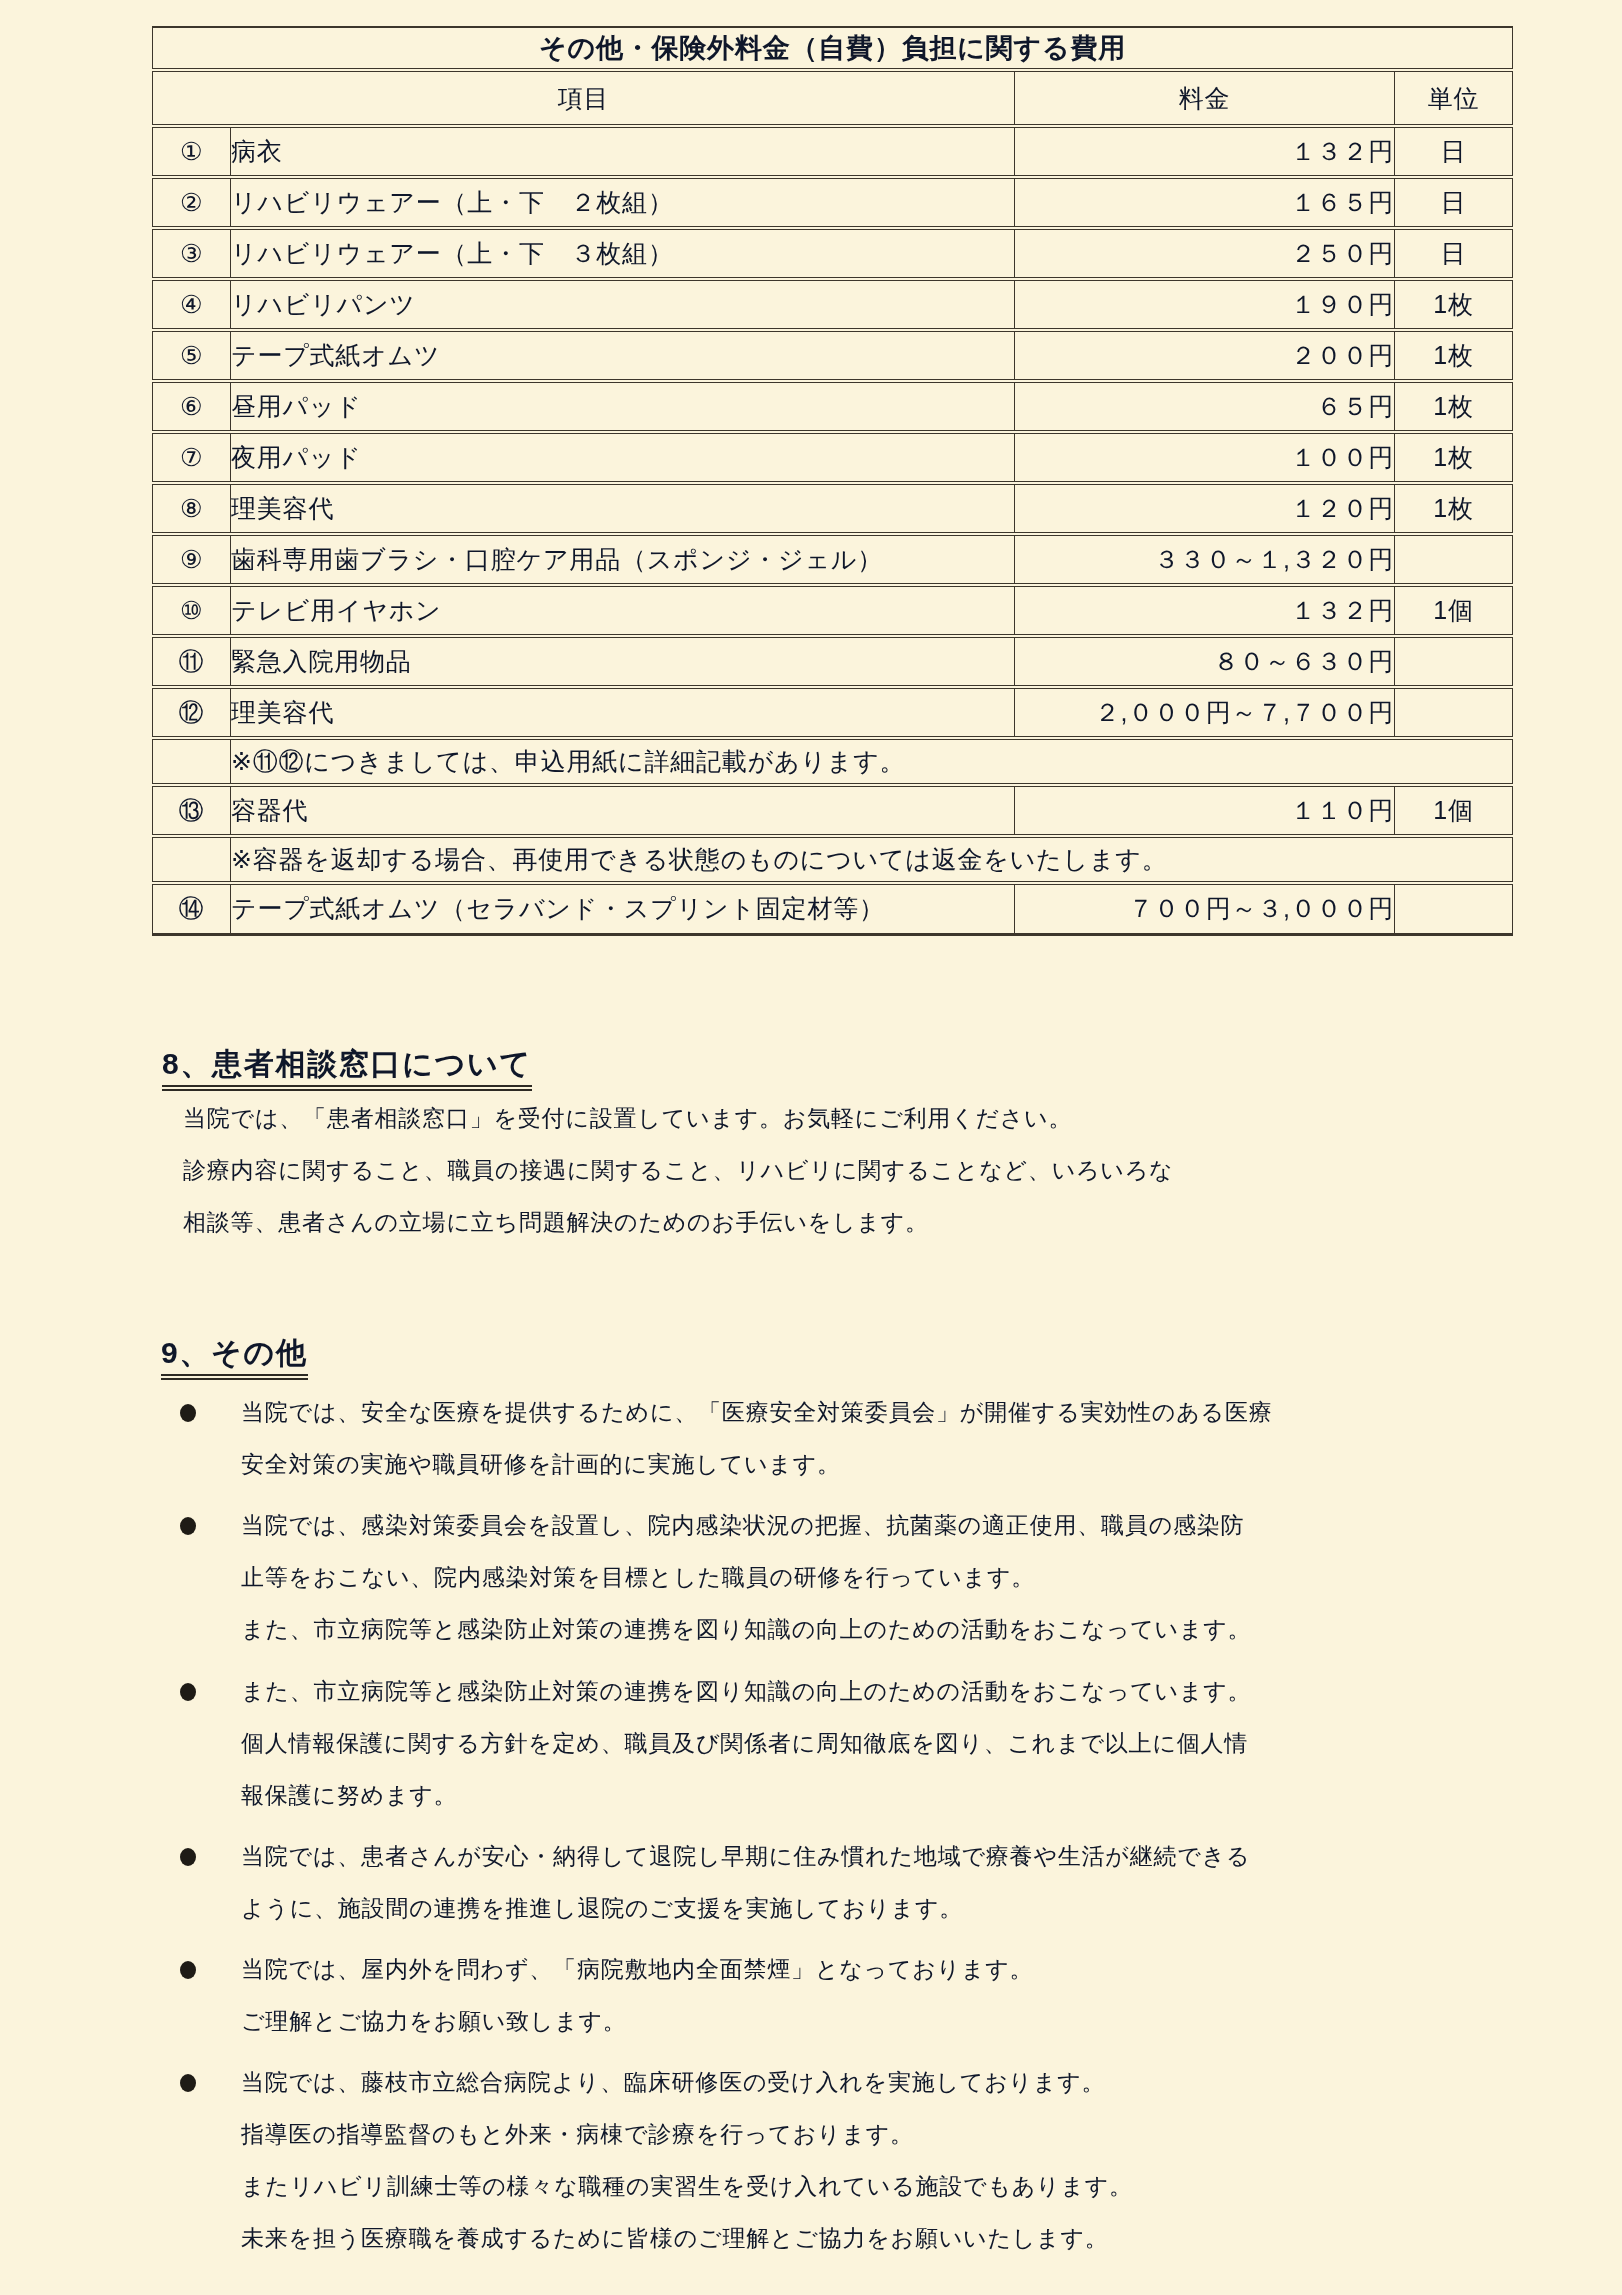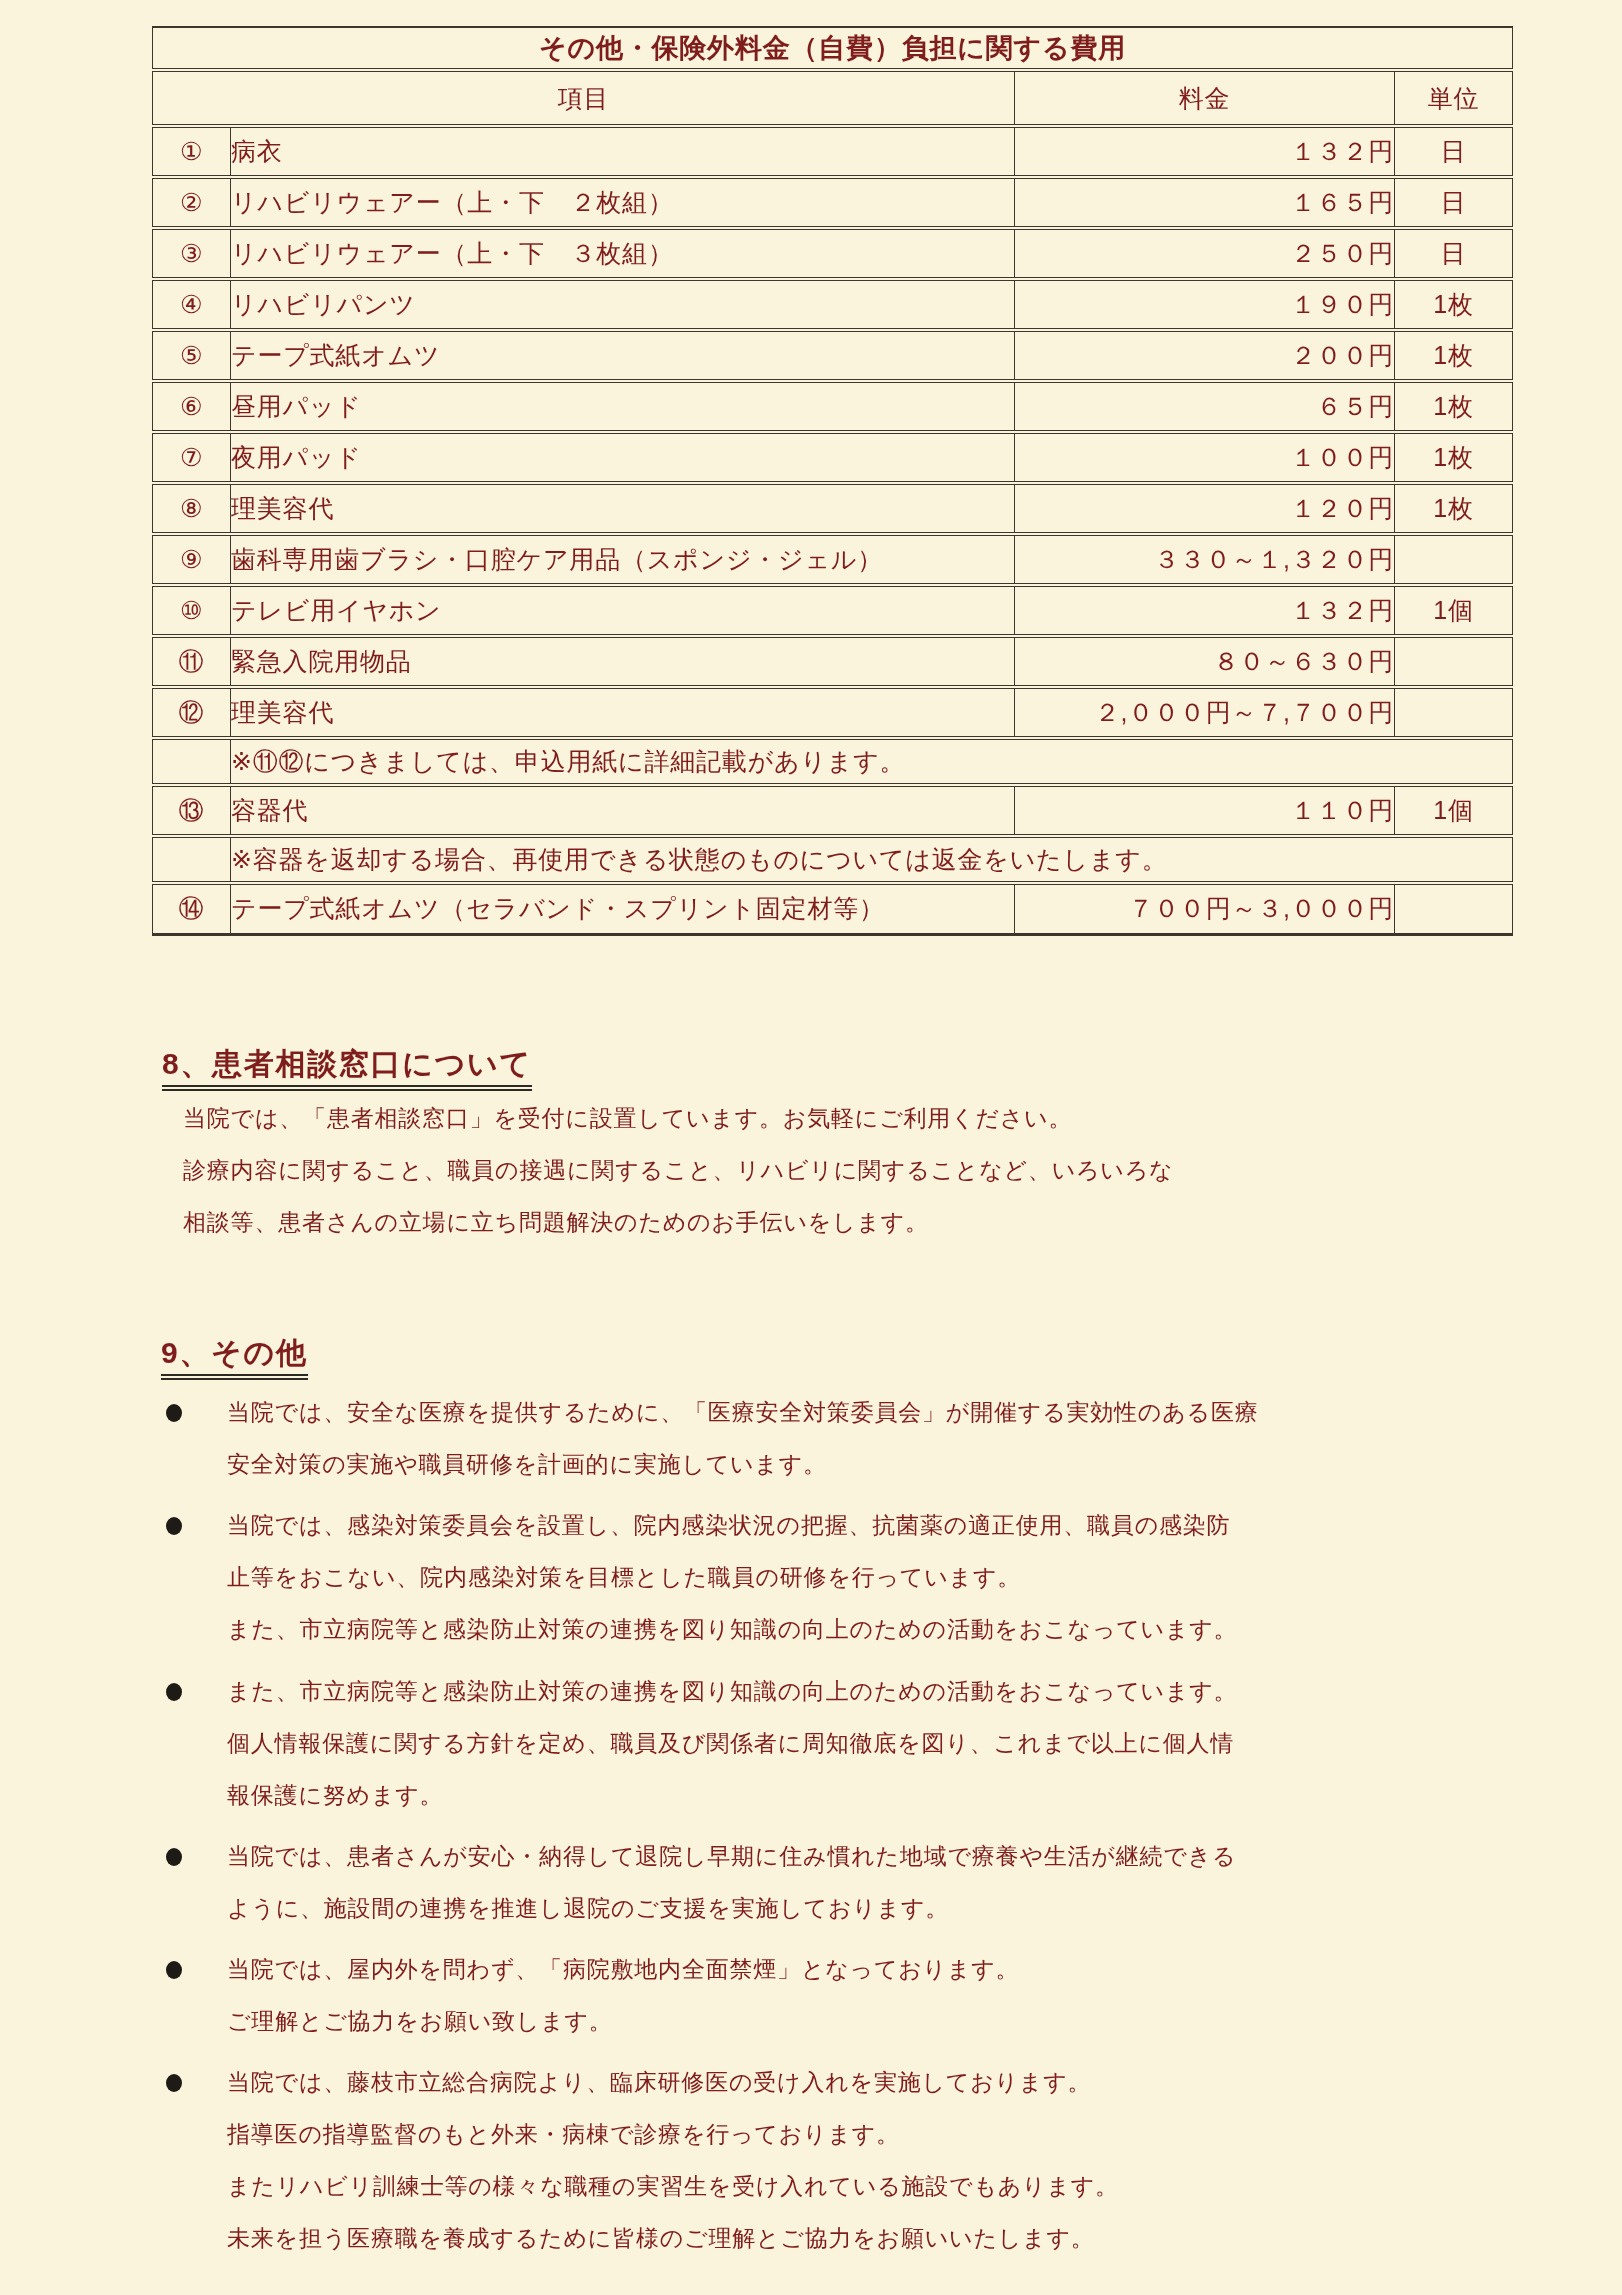--- a/index.html
+++ b/index.html
@@ -1,18 +1,18 @@
 <!DOCTYPE html>
 <html style="font-size:13.5px"><head>
 <meta charset="utf-8">
 <style>
   html,body { margin:0; padding:0; background:#fbf4dc; }
   .page {
     position:relative; width:1622px; height:2295px; overflow:hidden;
-    background:#fbf4dc; color:#7f1d1d;
+    background:#fbf4dc; color:#0f172a;
     font-family:"Liberation Sans","DejaVu Sans",sans-serif;
   }
 
   
   table.fee-table {
     position:absolute; left:152px; top:26px; width:1360px;
     border-collapse:collapse; table-layout:fixed;
   }
   table.fee-table td {
     border-left:1.7px solid #3c362c; border-right:1.7px solid #3c362c;
@@ -43,21 +43,21 @@
   }
   #sec8-heading { left:162px; top:1044px; }
   #sec9-heading { left:161px; top:1333px; }
 
   
   .sec-body {
     position:absolute; font-size:23px; letter-spacing:0.8px;
     line-height:52px; white-space:nowrap;
   }
   #sec8-body { left:183px; top:1092px; }
-  #sec9-bullets { left:164px; top:1386px; }
+  #sec9-bullets { left:178px; top:1386px; }
 
   .bullet { position:relative; padding-left:63px; margin-bottom:9.3px; }
   .bullet .dot {
     position:absolute; left:1.7px; top:18px;
     width:16px; height:18px; border-radius:50%;
     background:#1e1b16;
   }
 </style>
 </head>
 <body>

